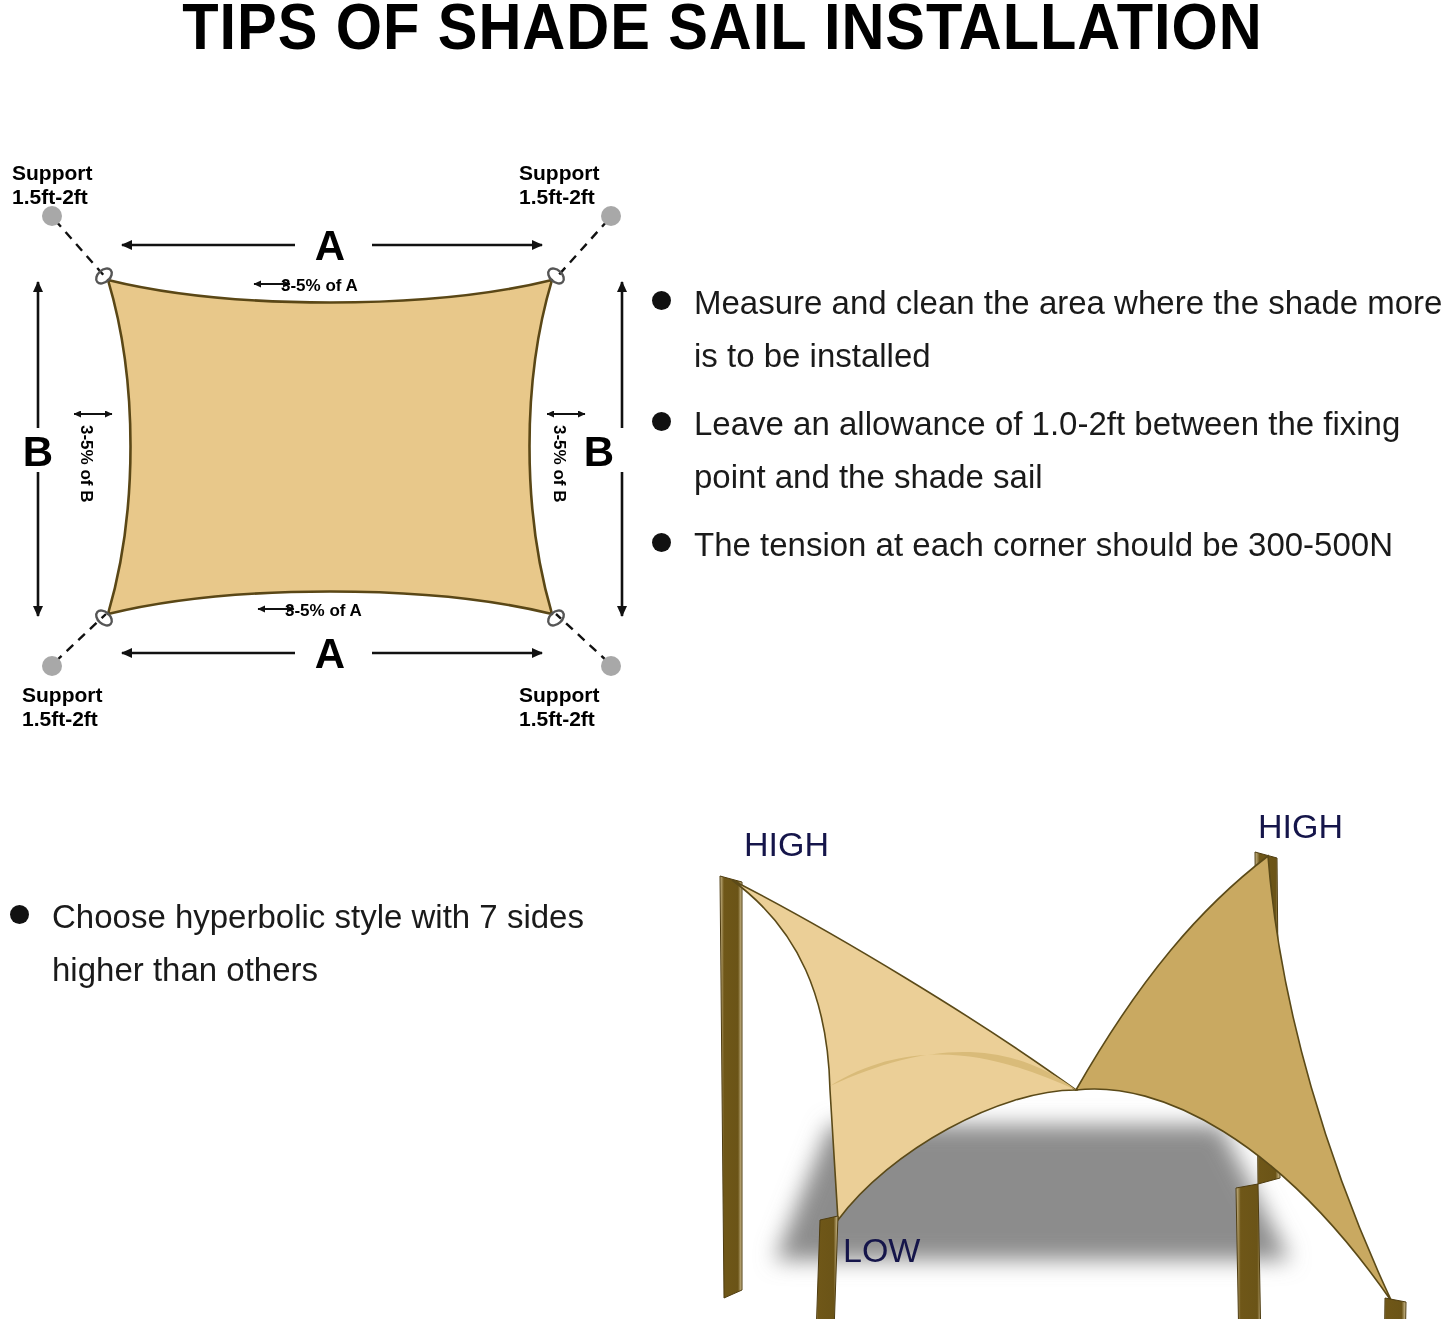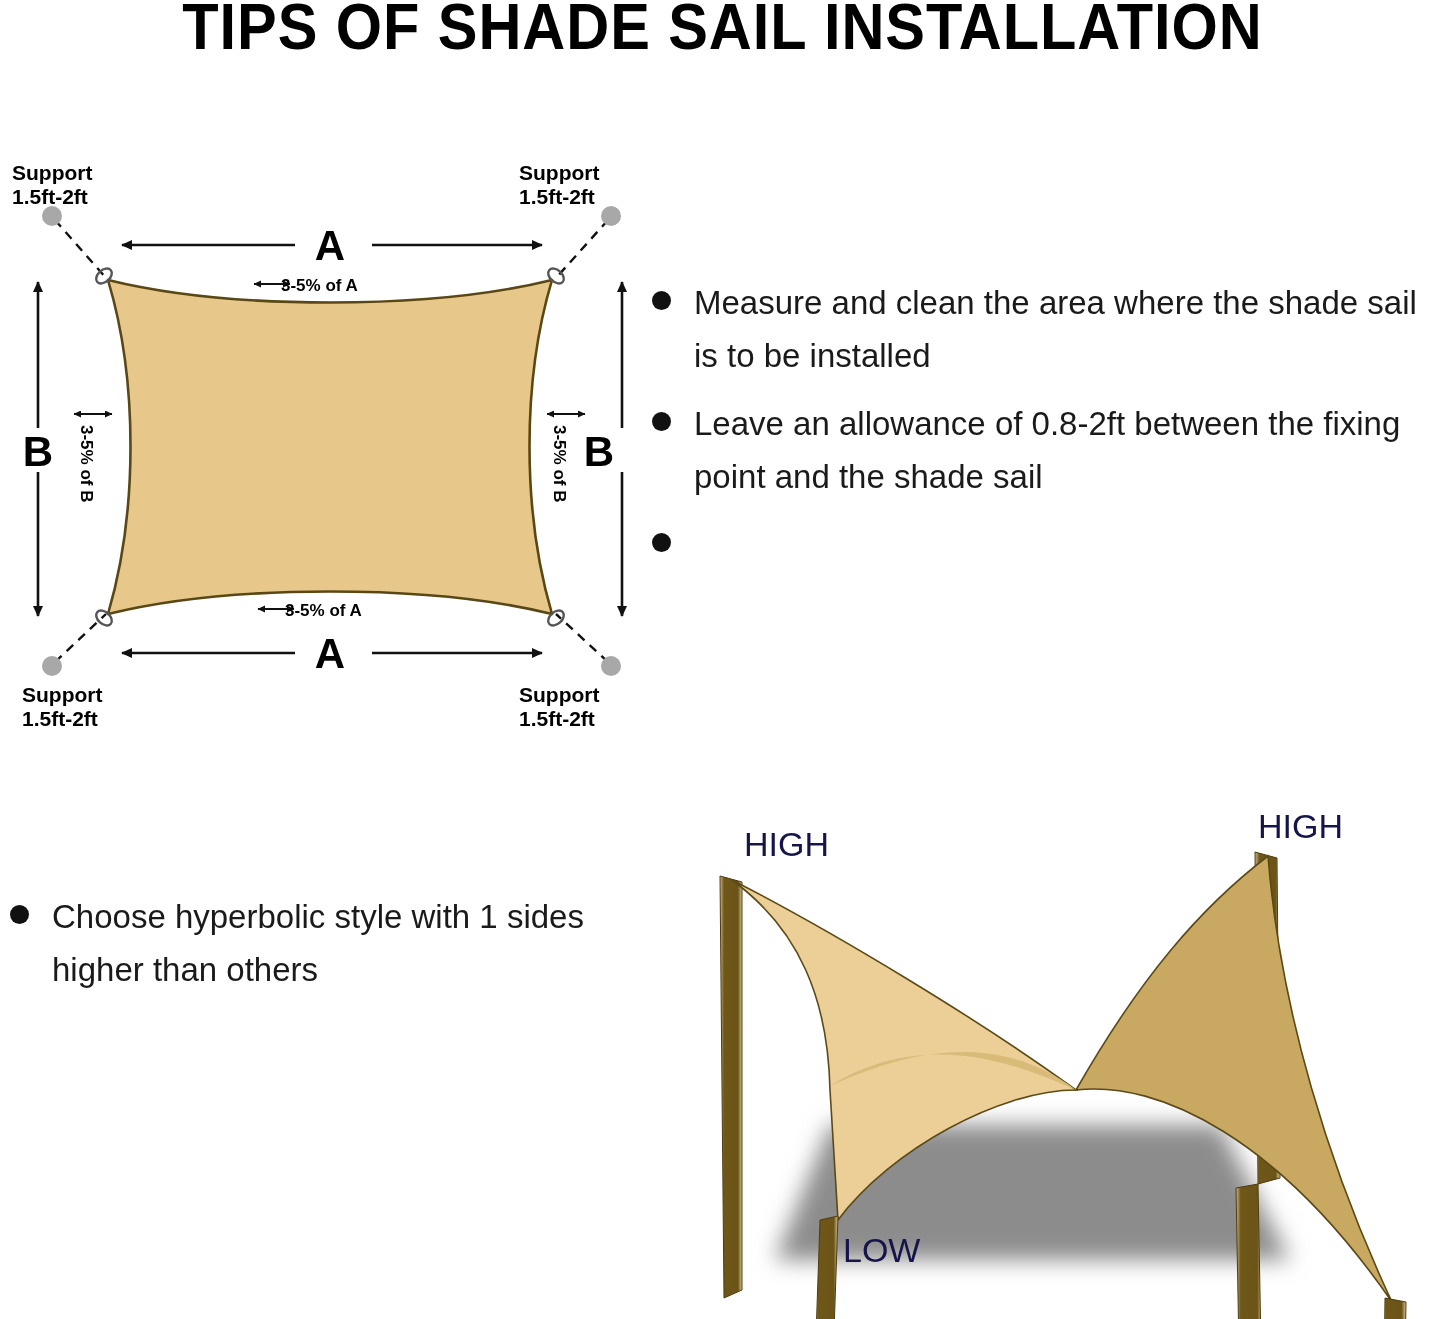--- a/index.html
+++ b/index.html
@@ -149,35 +149,36 @@
   </g>
   <g>
     <line x1="547" y1="264" x2="585" y2="264" stroke="#111" stroke-width="2" marker-start="url(#arrLs)" marker-end="url(#arrRs)"></line>
     <text class="smalllbl" x="554" y="275" transform="rotate(90 554 275)">3-5% of B</text>
   </g>
 </svg>
 
 <ul class="bullets" id="tips-right">
   <li>
     <span class="dot"></span>
-    <span>Measure and clean the area where the shade sail is to be installed</span>
-  </li>
-  <li>
-    <span class="dot"></span>
-    <span>Leave an allowance of 0.8-2ft between the fixing point and the shade sail</span>
-  </li>
-  <li>
-    <span class="dot"></span>
+    <span>Measure and clean the area where the shade more is to be installed</span>
+  </li>
+  <li>
+    <span class="dot"></span>
+    <span>Leave an allowance of 1.0-2ft between the fixing point and the shade sail</span>
+  </li>
+  <li>
+    <span class="dot"></span>
+    <span>The tension at each corner should be 300-500N</span>
   </li>
 </ul>
 
 <ul class="bullets" id="tips-bottom">
   <li>
     <span class="dot"></span>
-    <span>Choose hyperbolic style with 1 sides higher than others</span>
+    <span>Choose hyperbolic style with 7 sides higher than others</span>
   </li>
 </ul>
 
 <svg class="panel" id="hyper-diagram" viewBox="0 0 765 529">
   <defs>
     <filter id="blurShadow" x="-25%" y="-40%" width="150%" height="190%">
       <feGaussianBlur stdDeviation="11"></feGaussianBlur>
     </filter>
     <linearGradient id="postG" x1="0" y1="0" x2="1" y2="0">
       <stop offset="0" stop-color="#cdbb8d"></stop>

